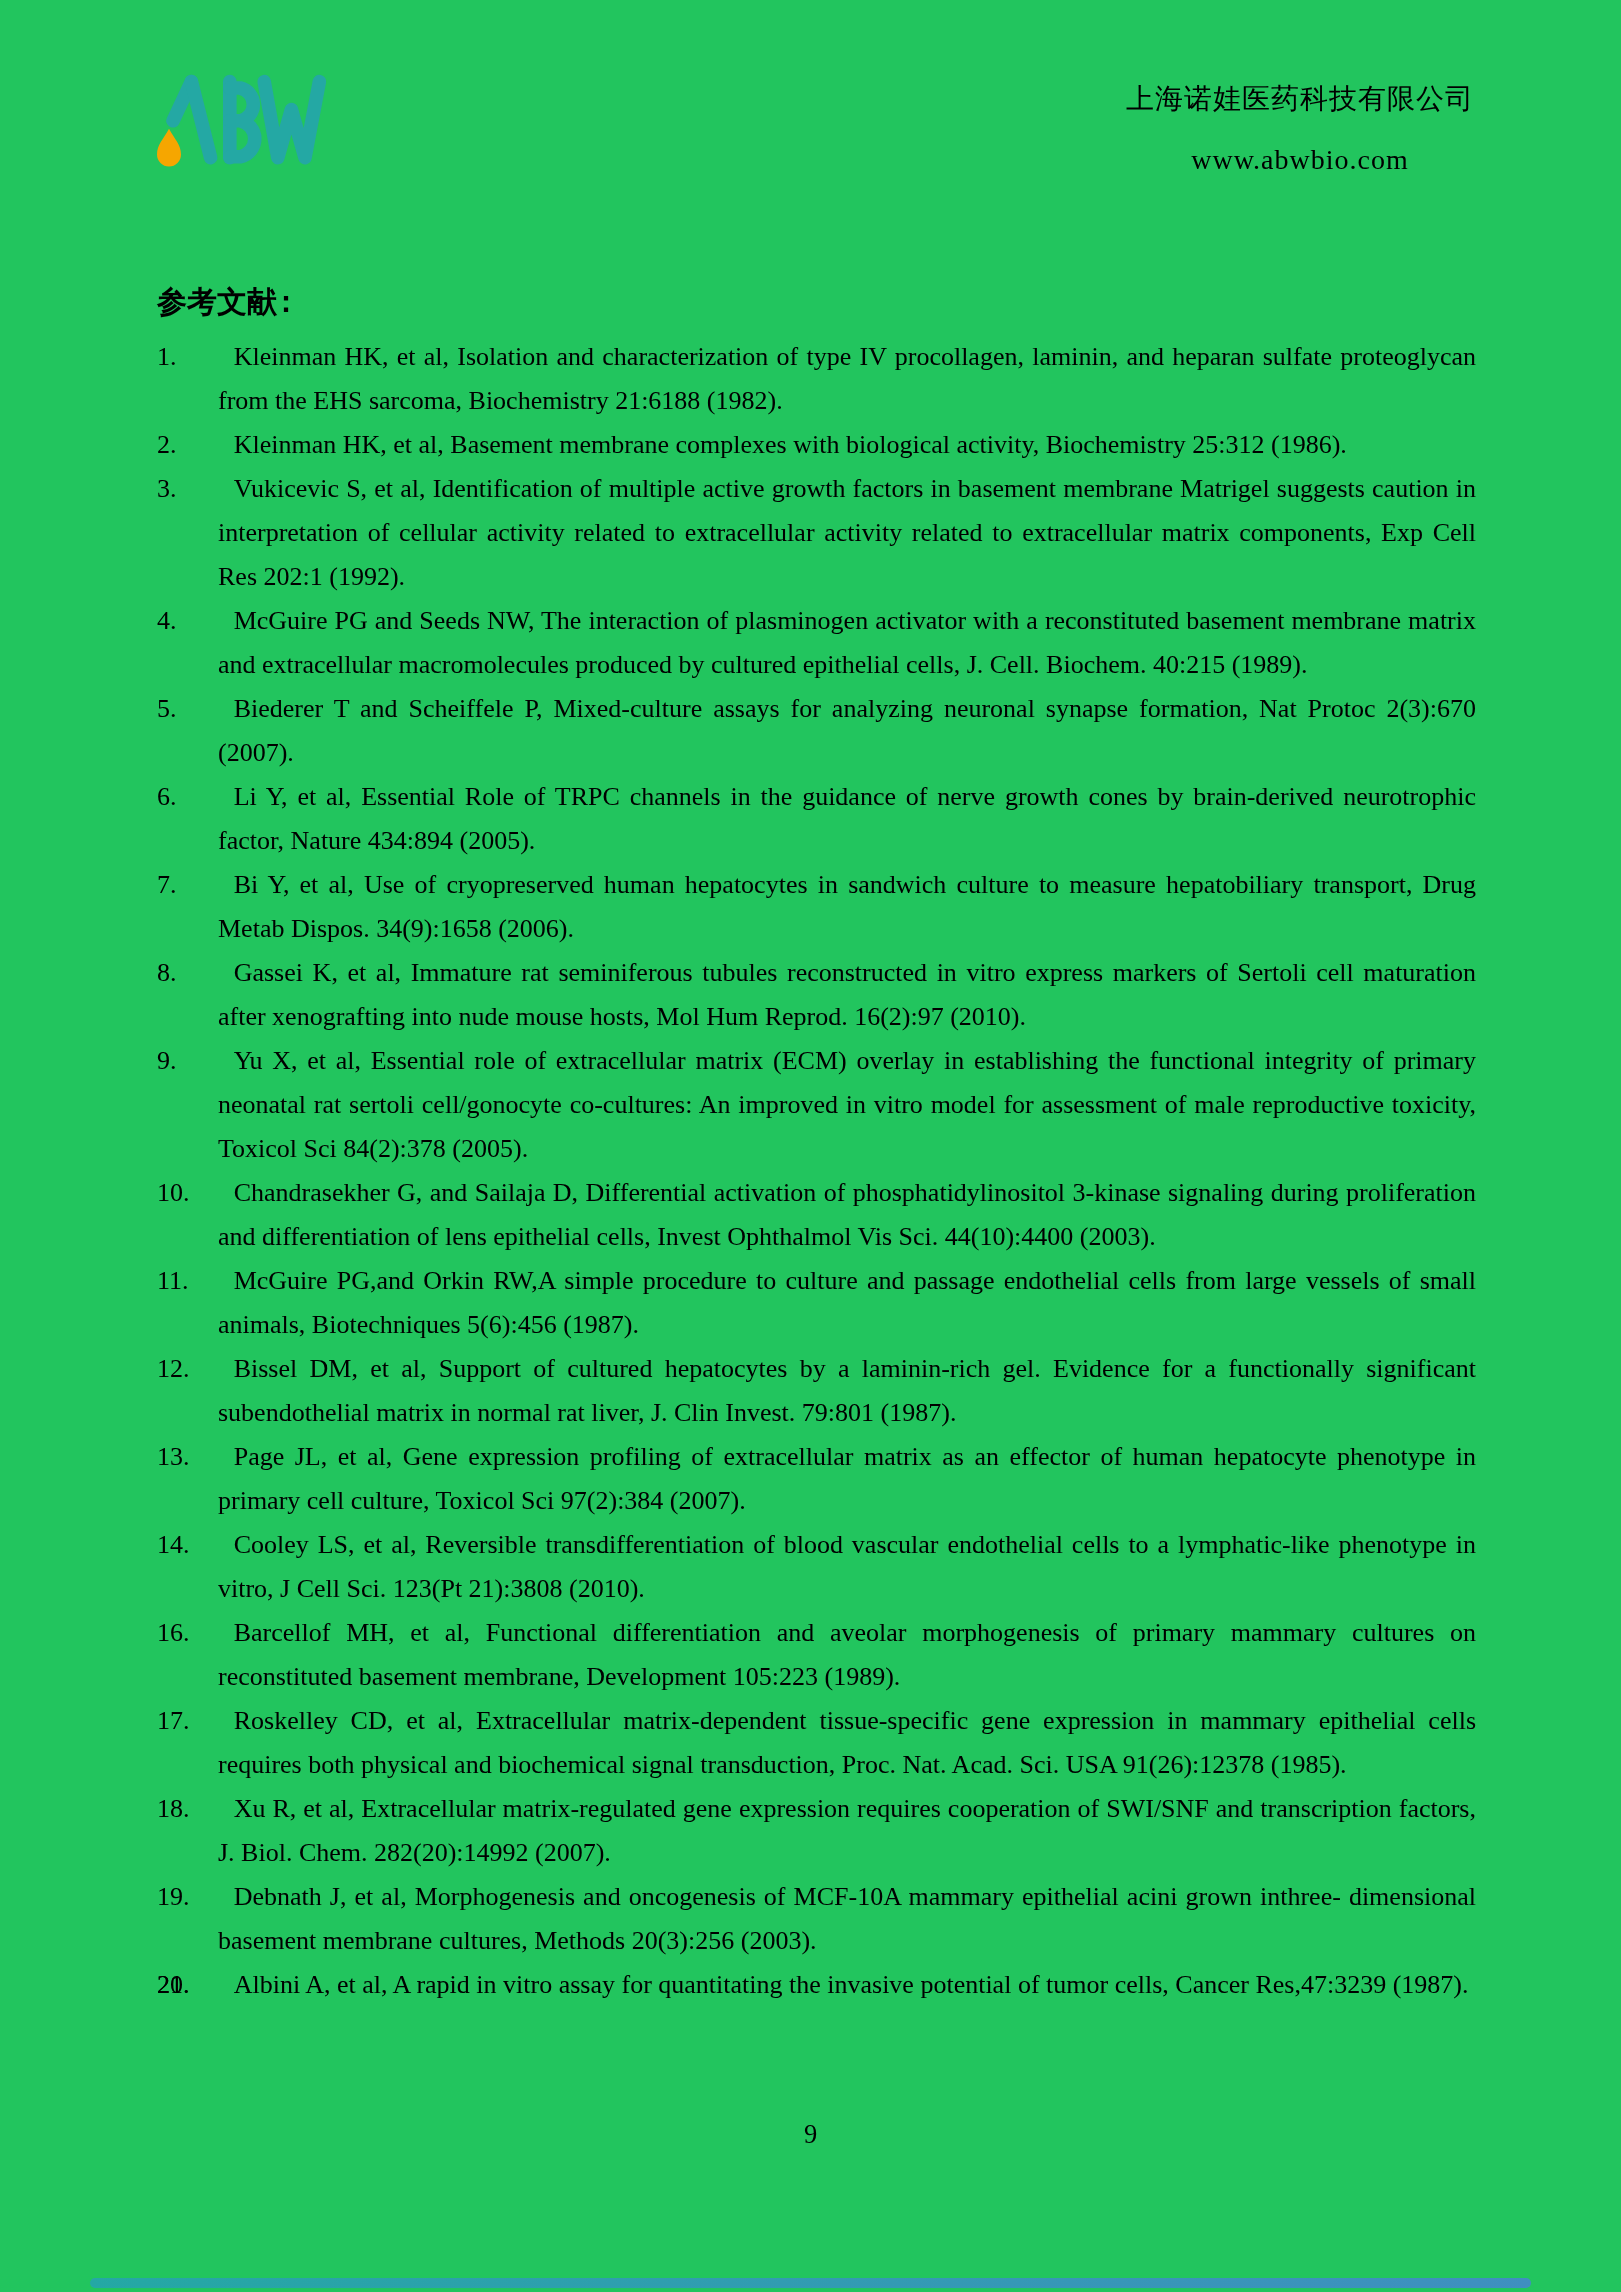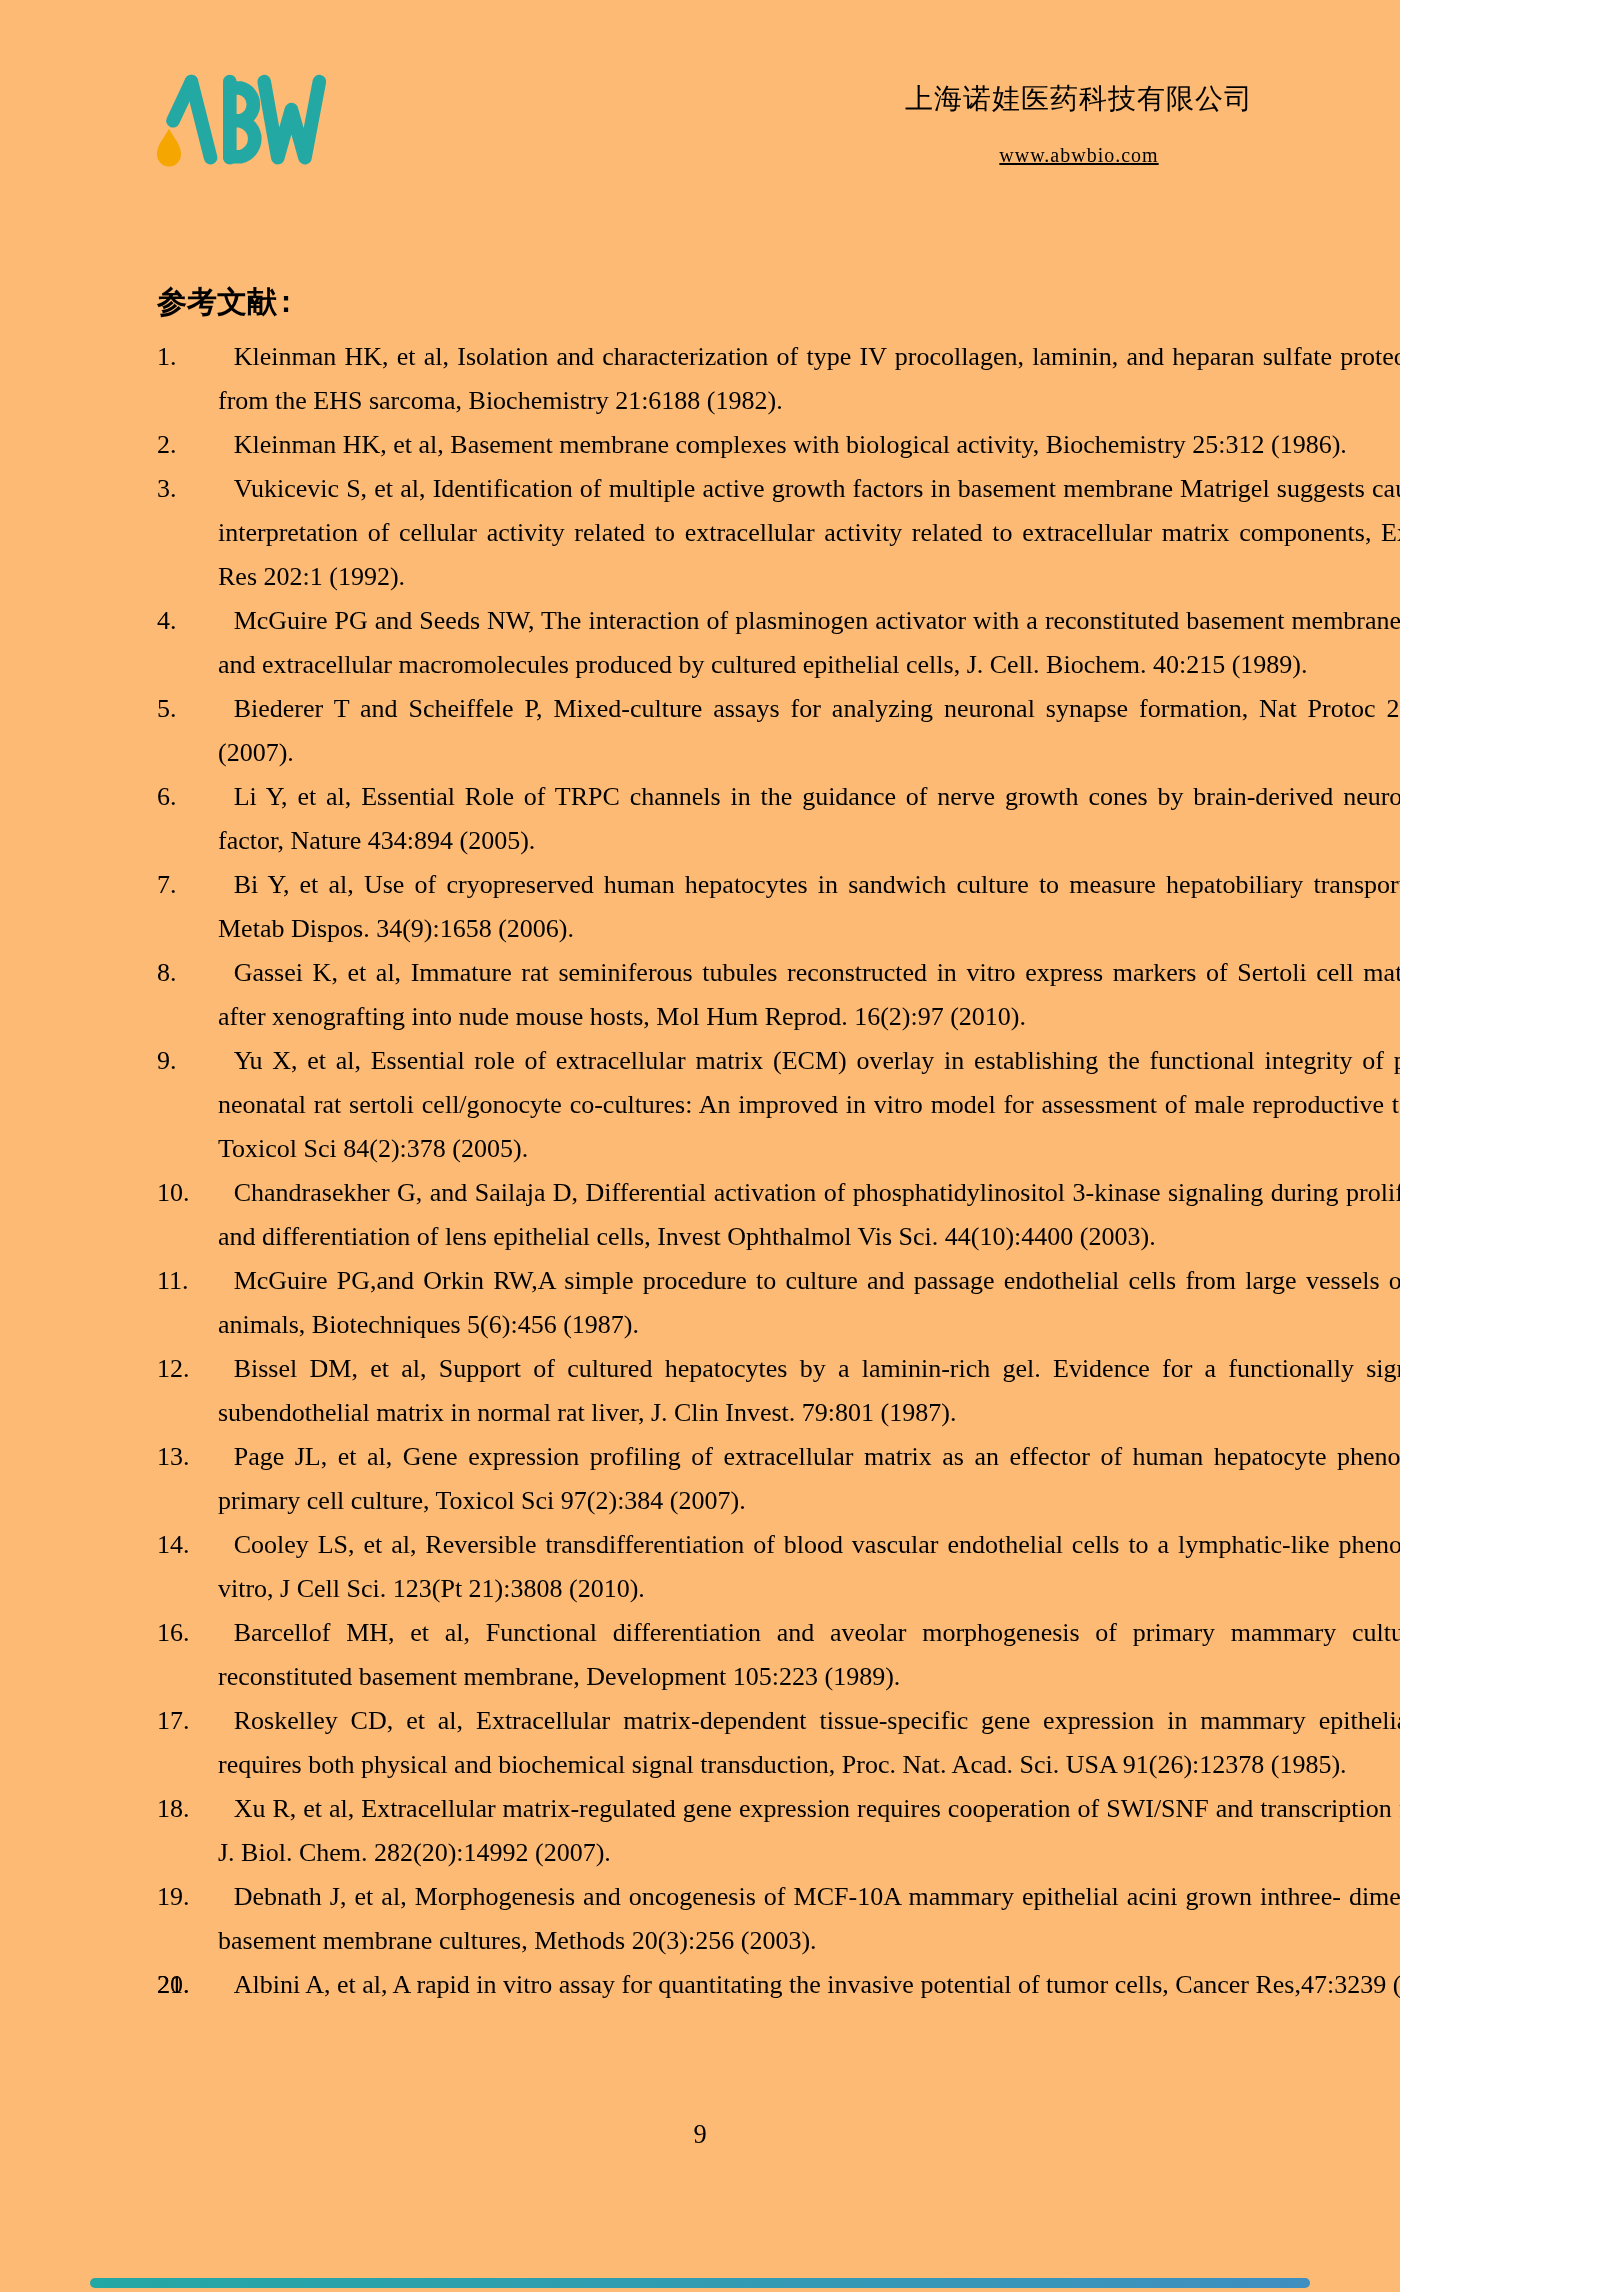--- a/index.html
+++ b/index.html
@@ -1,30 +1,29 @@
 <!DOCTYPE html>
 <html style="--teal: #24a8a4;"><head>
 <meta charset="utf-8">
 <style>
   html,body { margin:0; padding:0; background:#ffffff; }
   .page {
-    position:relative; width:1380px; height:2293px; background:#fdba74;
-    font-family:"Liberation Serif", serif; color:#000; overflow:hidden;padding-left:20px;
+    position:relative; width:1621px; height:2293px; background:#22c55e;
+    font-family:"Liberation Serif", serif; color:#000; overflow:hidden;
   }
   
   .logo { position:absolute; left:145px; top:67px; width:208px; height:106px; }
   .header-right {
     position:absolute; right:147px; top:80px; text-align:center;
     font-family:"DejaVu Sans", sans-serif;
   }
   .company-name { font-size:28px; letter-spacing:1px; color:#000; }
   .website {
-    margin-top:25.5px; font-size:20px; letter-spacing:1px;
+    margin-top:25.5px; font-size:28px; letter-spacing:1px;
     font-family:"Liberation Serif", serif;
-    text-decoration:underline;
   }
   
   .section-title {
     position:absolute; left:157px; top:282px;
     font-family:Liberation Mono, monospace; font-weight:bold; font-size:30px;
   }
   .refs {
     position:absolute; left:157px; top:335px; width:1319px;
     list-style:none; margin:0; padding:0;
     font-size:26px; line-height:44px;

